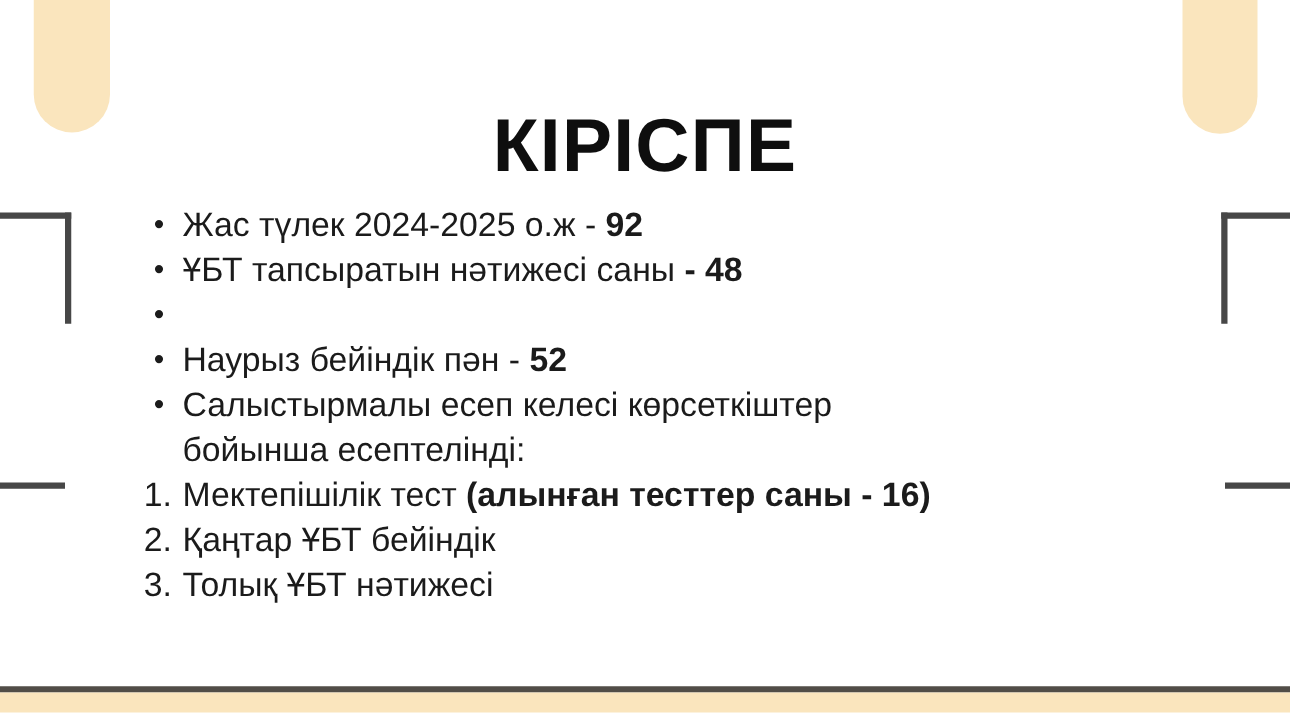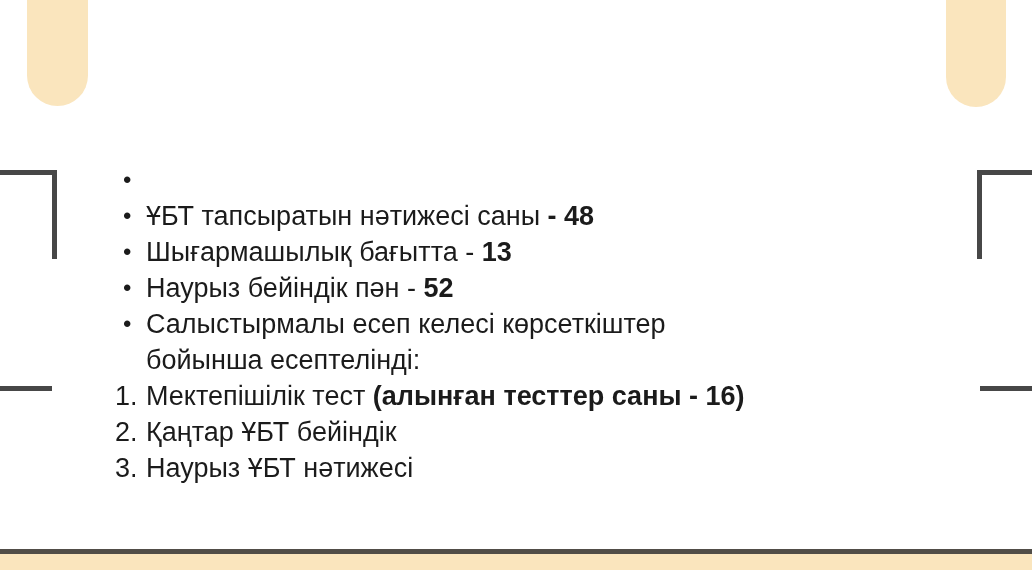--- a/index.html
+++ b/index.html
@@ -68,35 +68,36 @@
 <div class="canvas">
 
   <div class="pill pill-left"></div>
   <div class="pill pill-right"></div>
 
   <div class="bracket-tl"></div>
   <div class="bracket-tr"></div>
   <div class="line-bl"></div>
   <div class="line-br"></div>
 
+  <h1 class="title">КІРІСПЕ</h1>
 
   <div class="list">
 
     <div class="row bullet">
       <span class="marker">•</span>
+      <span class="text"><span>Жас түлек 2024-2025 о.ж - </span><span class="bold">92</span></span>
     </div>
 
     <div class="row bullet">
       <span class="marker">•</span>
       <span class="text"><span>ҰБТ тапсыратын нәтижесі саны </span><span class="bold">- 48</span></span>
     </div>
 
     <div class="row bullet">
       <span class="marker">•</span>
-      <span class="text"><span>Шығармашылық бағытта - </span><span class="bold">13</span></span>
     </div>
 
     <div class="row bullet">
       <span class="marker">•</span>
       <span class="text"><span>Наурыз бейіндік пән - </span><span class="bold">52</span></span>
     </div>
 
     <div class="row bullet">
       <span class="marker">•</span>
       <span class="text"><span>Салыстырмалы есеп келесі көрсеткіштер
@@ -108,21 +109,21 @@
       <span class="text"><span>Мектепішілік тест </span><span class="bold">(алынған тесттер саны - 16)</span></span>
     </div>
 
     <div class="row num">
       <span class="marker">2.</span>
       <span class="text"><span>Қаңтар ҰБТ бейіндік</span><span class="bold"></span></span>
     </div>
 
     <div class="row num">
       <span class="marker">3.</span>
-      <span class="text"><span>Наурыз ҰБТ нәтижесі</span><span class="bold"></span></span>
+      <span class="text"><span>Толық ҰБТ нәтижесі</span><span class="bold"></span></span>
     </div>
 
   </div>
 
   <div class="footer-line"></div>
   <div class="footer-band"></div>
 
 </div>
 
 </body></html>

